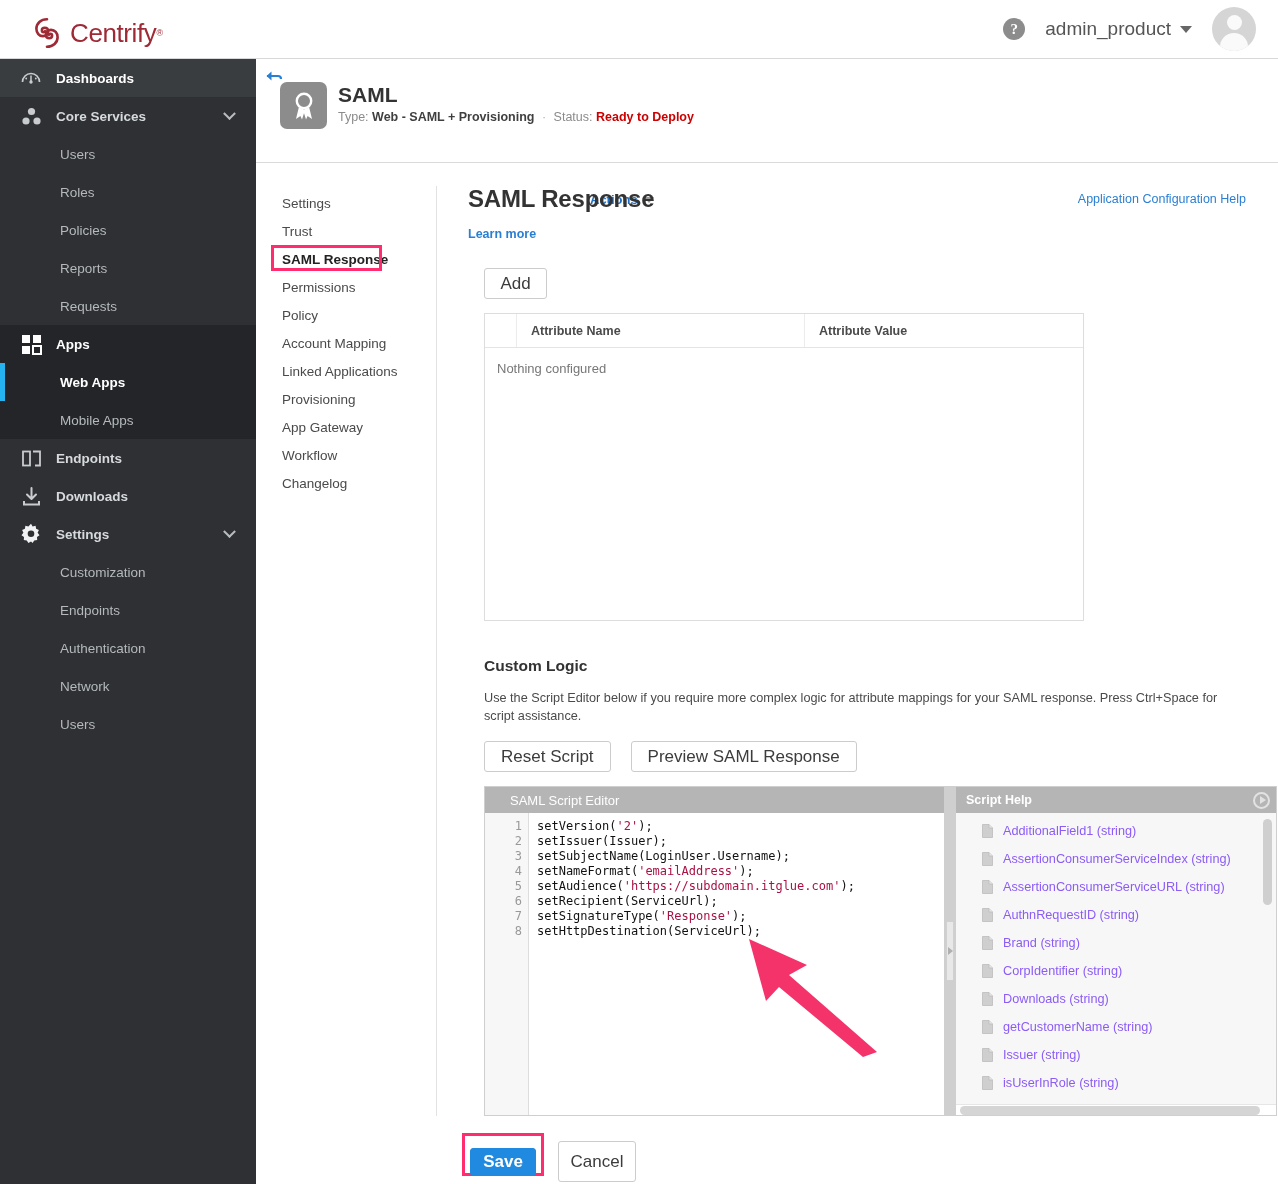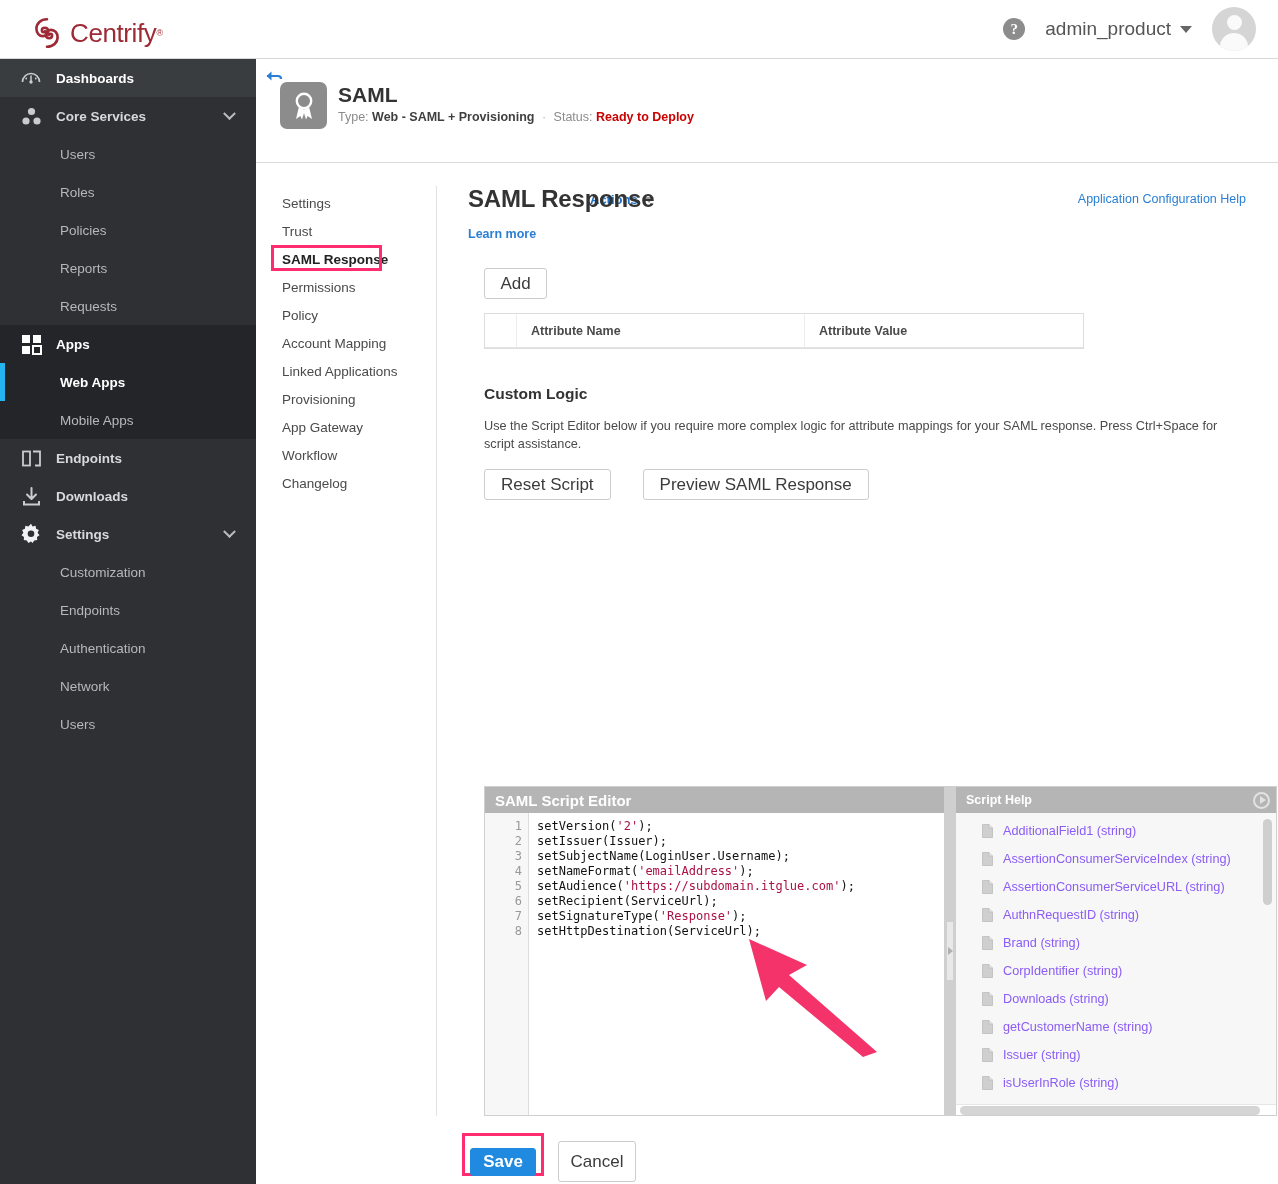--- a/index.html
+++ b/index.html
@@ -146,30 +146,30 @@
   .attr-head { display: flex; height: 34px; border-bottom: 1px solid #e4e4e4; }
   .attr-head .gutter { width: 32px; border-right: 1px solid #ececec; }
   .attr-head .c1 { flex: 0 0 288px; display:flex; align-items:center; padding-left:14px;
     font-size: 12.5px; font-weight: bold; color:#4a4a4a; border-right: 1px solid #ececec;}
   .attr-head .c2 { flex: 1; display:flex; align-items:center; padding-left:14px;
     font-size: 12.5px; font-weight: bold; color:#4a4a4a;}
   .attr-body { height: 272px; padding: 13px 0 0 12px; font-size: 13px; color:#777; }
 
   .h2 { margin: 36px 0 0 16px; font-size: 15.5px; font-weight: bold; color: #333; }
   .para { margin: 14px 0 0 16px; width: 740px; font-size: 12.7px; color:#4a4a4a; line-height: 18px; }
-  .btnrow { margin: 16px 0 0 16px; display: flex; gap: 32px; }
+  .btnrow { margin: 16px 0 0 16px; display: flex; gap: 20px; }
 
   
   .editor-wrap { position:absolute; left: 484px; top: 786px; width: 793px; height: 330px; display:flex; }
   .editor {
     width: 460px; background: #fff; border: 1px solid #cfcfcf; border-right:none; display:flex; flex-direction:column;
   }
   .ed-title {
-    height: 26px; background: #b5b5b5; color: #fff; font-size: 15px; font-weight: bold;
-    display:flex; align-items:center; padding-left: 10px;
+    height: 26px; background: #b5b5b5; color: #fff; font-size: 13px; font-weight: normal;
+    display:flex; align-items:center; padding-left: 25px;
   }
   .ed-body { flex:1; display:flex; overflow:hidden; background:#fff; }
   .ed-gut {
     width: 44px; background: #f7f7f7; border-right: 1px solid #ddd;
     font-family: "DejaVu Sans Mono", monospace; font-size: 12px; color: #999;
     text-align: right; padding: 6px 6px 0 0; line-height: 15px;
   }
   .ed-code {
     flex: 1; font-family: "DejaVu Sans Mono", monospace; font-size: 12px;
     line-height: 15px; padding: 6px 0 0 8px; color: #111; white-space: pre;
@@ -417,20 +417,21 @@
     <div style="margin-top:26px;margin-left:16px;">
       <button class="btn btn-add">Add</button>
     </div>
 
     <div class="attr-table" style="margin-left:16px;">
       <div class="attr-head">
         <div class="gutter"></div>
         <div class="c1">Attribute Name</div>
         <div class="c2">Attribute Value</div>
       </div>
+      <div class="attr-body">Nothing configured</div>
     </div>
 
     <div class="h2">Custom Logic</div>
     <div class="para">Use the Script Editor below if you require more complex logic for attribute mappings for your SAML response. Press Ctrl+Space for script assistance.</div>
     <div class="btnrow">
       <button class="btn">Reset Script</button>
       <button class="btn">Preview SAML Response</button>
     </div>
   </div>
 

